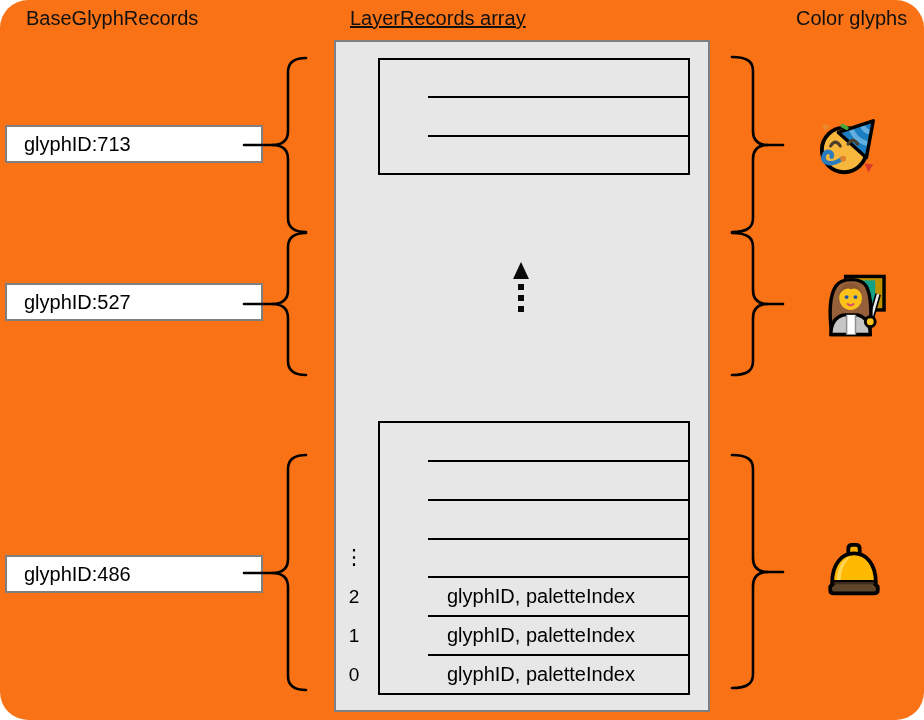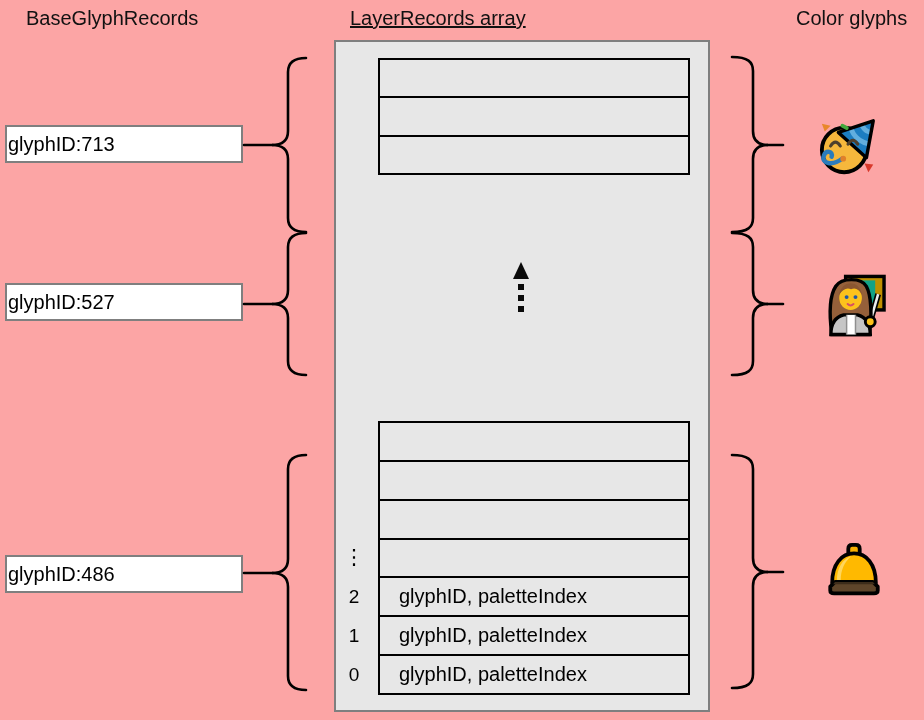--- a/index.html
+++ b/index.html
@@ -1,34 +1,34 @@
 <!DOCTYPE html>
 <html><head>
 <meta charset="utf-8">
 <style>
   html,body{margin:0;padding:0;background:#fff;}
   .canvas{
-    position:relative;width:924px;height:720px;background:#fca5a5;overflow:hidden;
-    font-family:"Liberation Sans",sans-serif;color:#000;
+    position:relative;width:924px;height:720px;background:#f97316;overflow:hidden;
+    font-family:"Liberation Sans",sans-serif;color:#000;border-radius:28px;
   }
   .title{position:absolute;font-size:20px;line-height:24px;color:#111;white-space:nowrap;}
   .gbox{
-    position:absolute;left:5px;width:238px;height:38px;background:#fff;
+    position:absolute;left:5px;width:258px;height:38px;background:#fff;
     border:2px solid #7f7f7f;box-sizing:border-box;display:flex;align-items:center;
-    font-size:20px;padding-left:1px;
+    font-size:20px;padding-left:17px;
   }
   .panel{
     position:absolute;left:334px;top:40px;width:376px;height:672px;
     background:#e7e7e7;border:2px solid #7f7f7f;box-sizing:border-box;
   }
   .row-group{
     position:absolute;left:378px;width:312px;border:2px solid #000;
     box-sizing:border-box;display:flex;flex-direction:column;background:#e7e7e7;
   }
-  .lr-row{flex:1;display:flex;align-items:center;font-size:20px;padding-left:19px;box-sizing:border-box;}
+  .lr-row{flex:1;display:flex;align-items:center;font-size:20px;padding-left:19px;box-sizing:border-box;margin-left:48px;}
   .lr-row + .lr-row{border-top:2px solid #000;}
   .idx{
     position:absolute;width:28px;height:28px;line-height:28px;text-align:center;
     font-size:19px;left:340px;
   }
   .idx.dots{font-size:21px;letter-spacing:0;}
   svg.overlay{position:absolute;left:0;top:0;pointer-events:none;}
   .emoji{position:absolute;}
 </style>
 </head>

